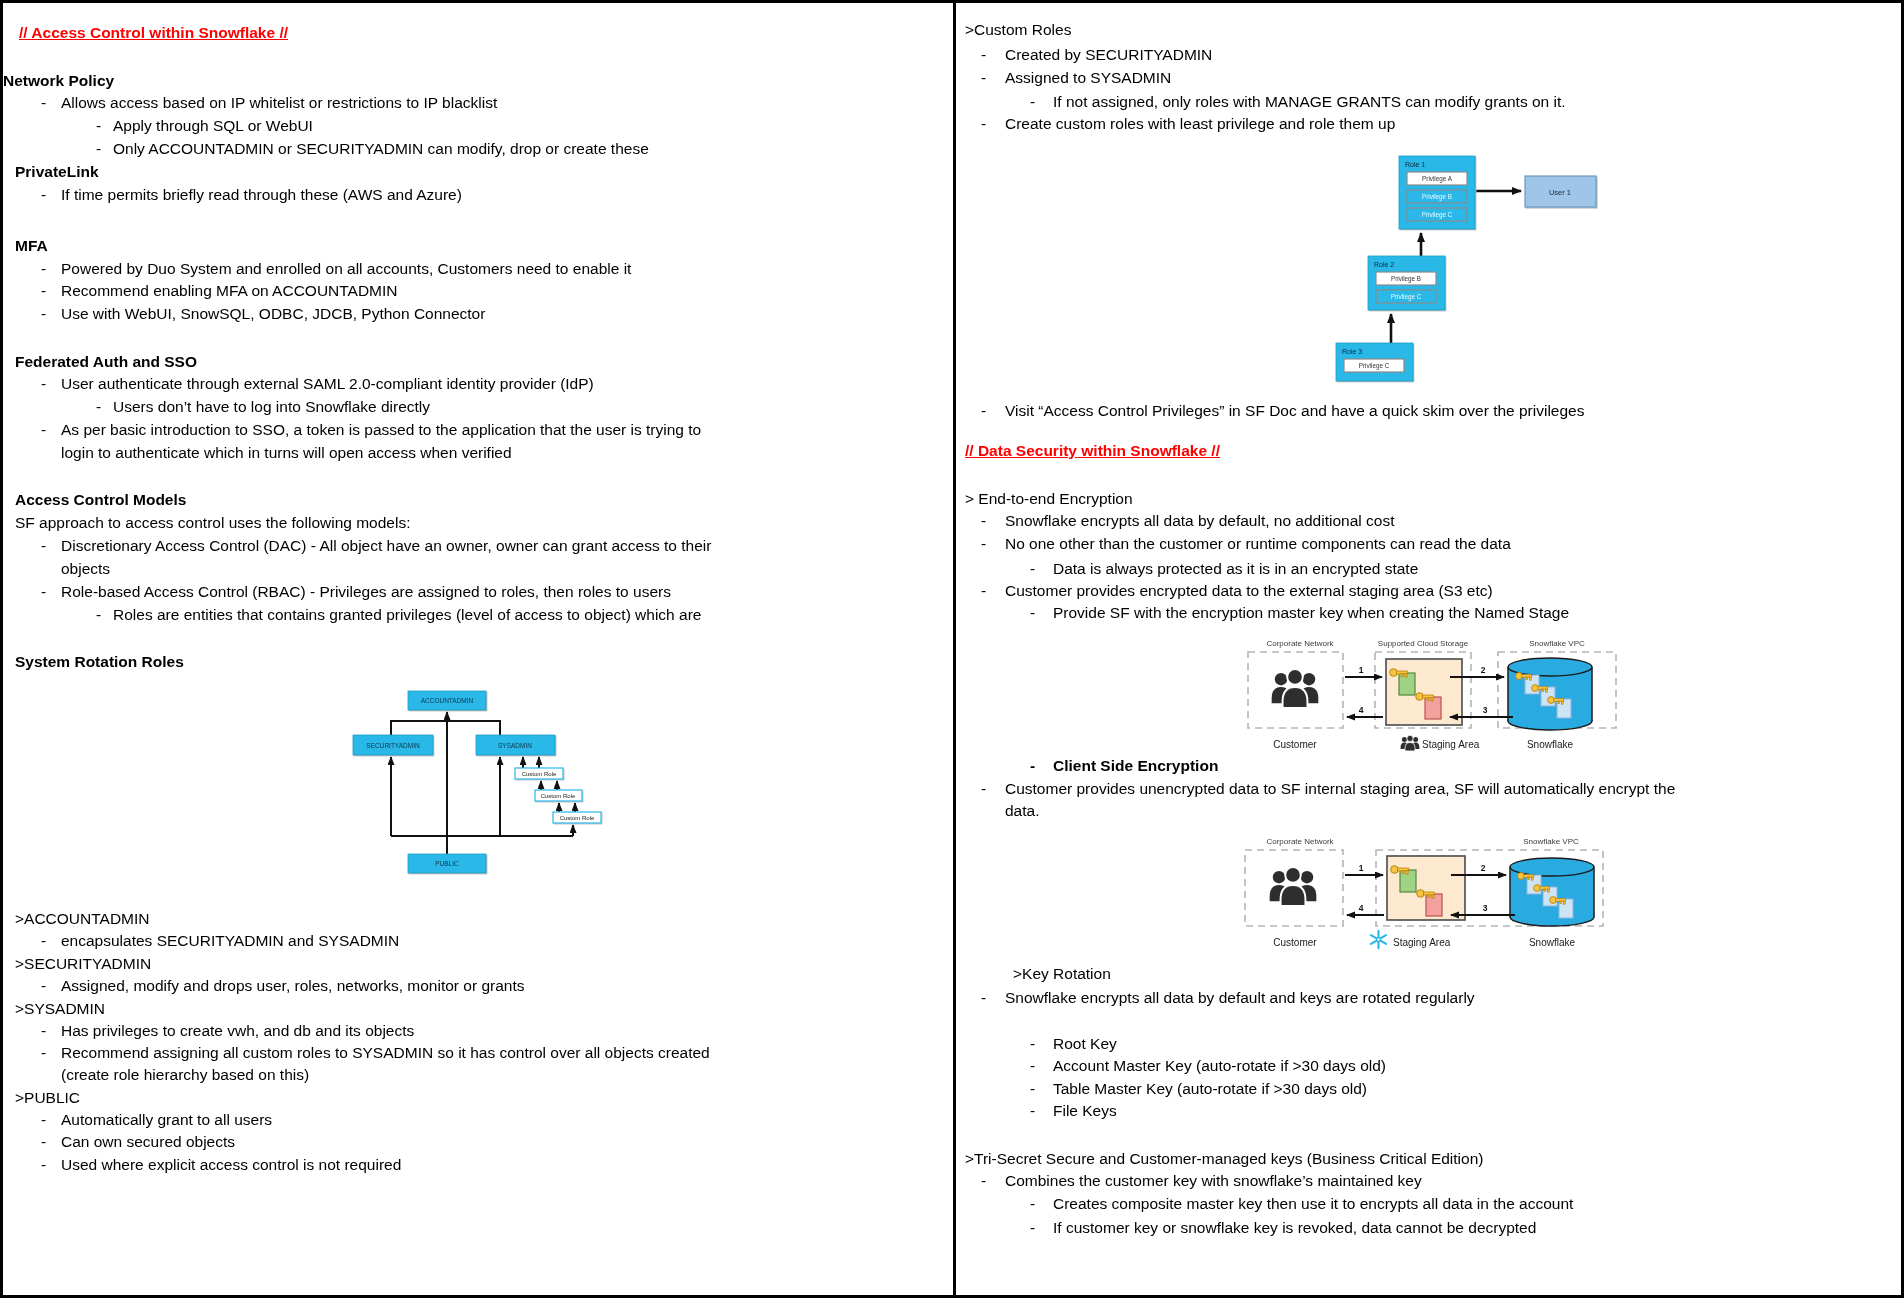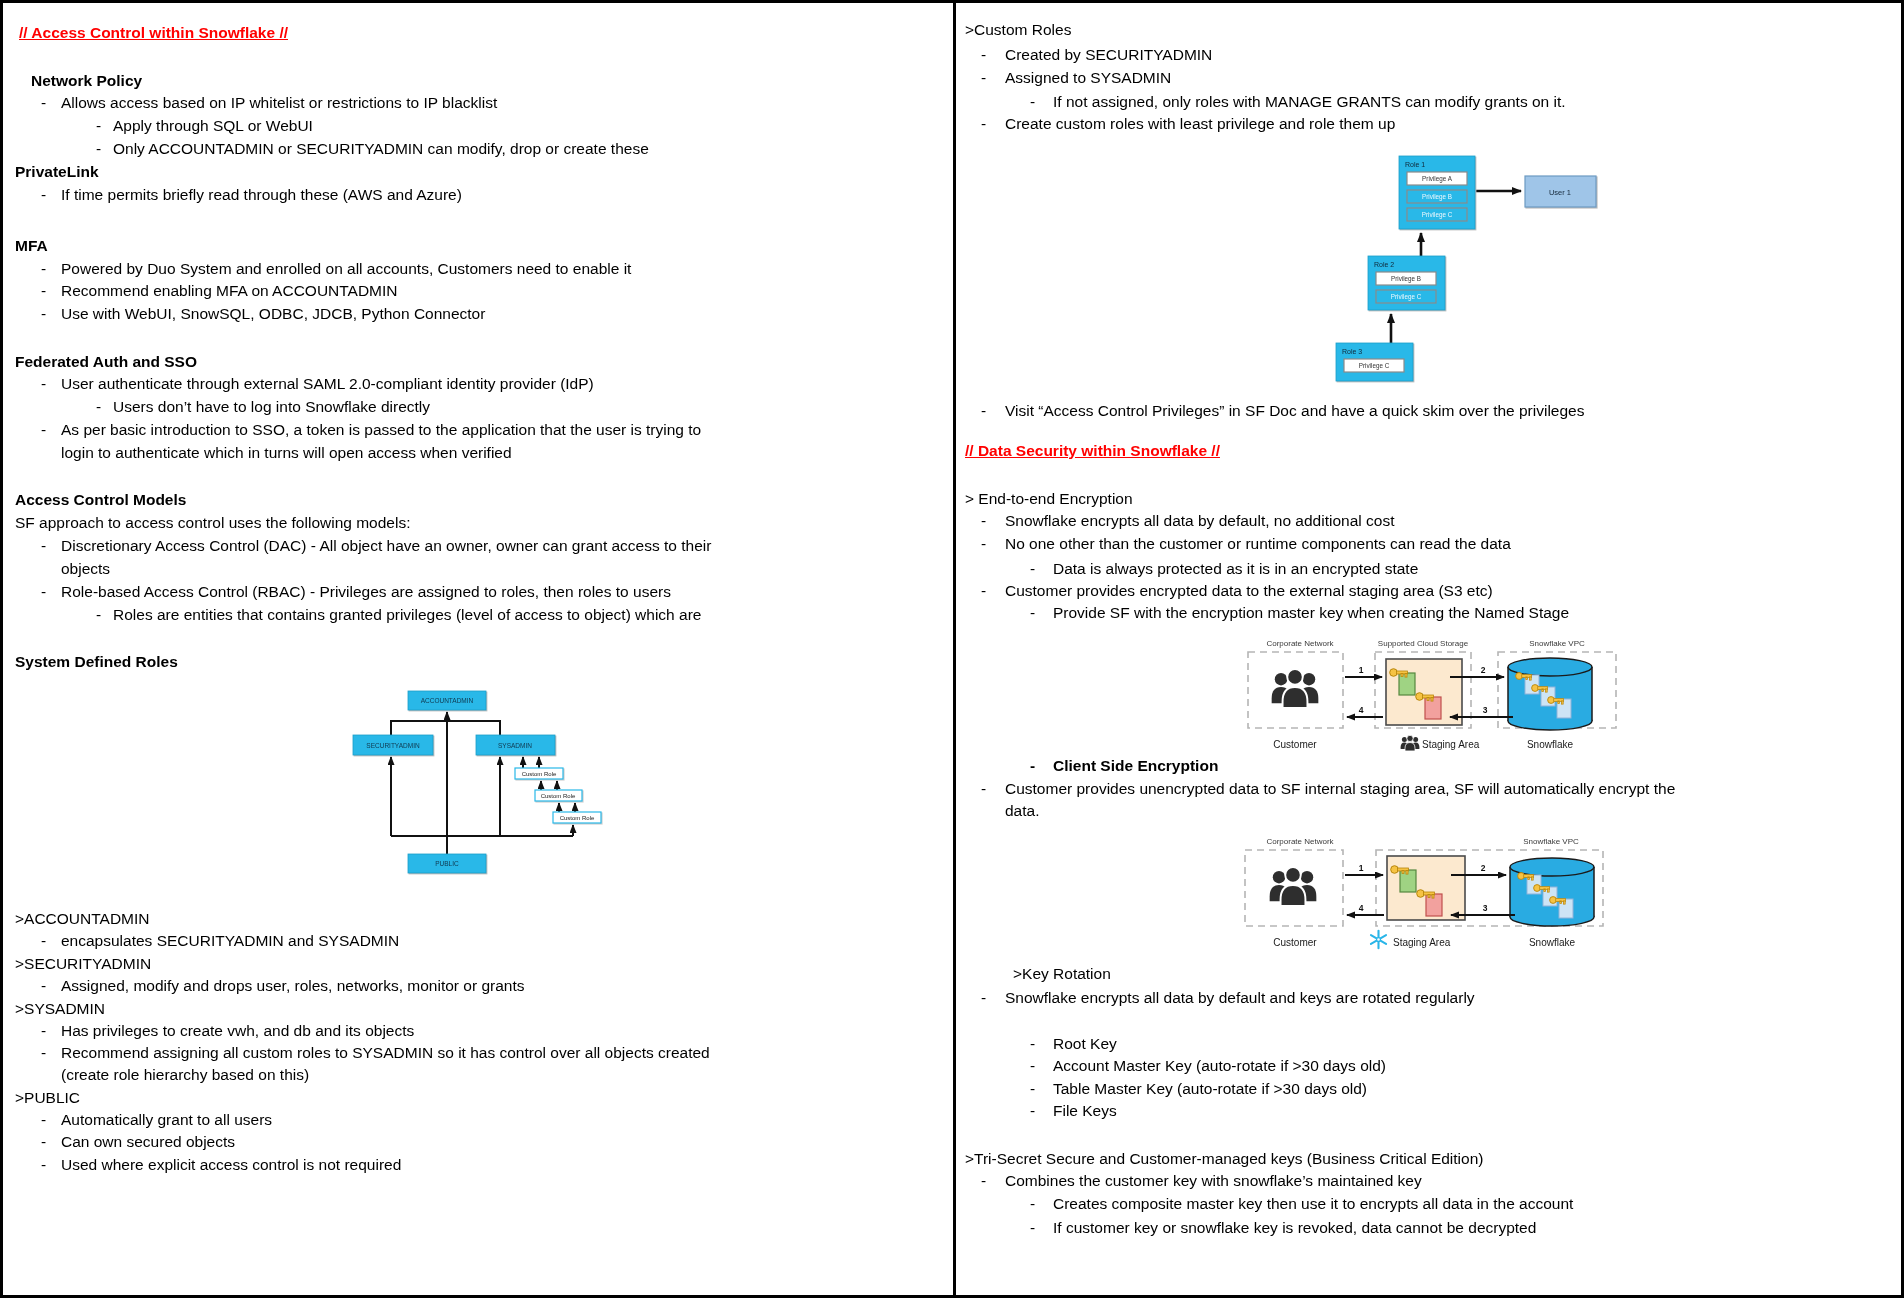--- a/index.html
+++ b/index.html
@@ -58,42 +58,42 @@
       <circle cx="12" cy="12" r="2.2" fill="#fff" stroke="#29b5e8" stroke-width="1.4"></circle>
     </symbol>
   </defs>
 </svg>
 
 <div id="page">
   <div id="divider"></div>
 
   <div id="col-left" class="col">
       <div class="ln hr" style="top: 20px; left: 16px;">// Access Control within Snowflake //</div>
-      <div class="ln hb" style="top: 68px; left: 28px;">Network Policy</div>
+      <div class="ln hb" style="top: 68px; left: 0;">Network Policy</div>
       <div class="ln b1" style="top: 90px; left: 38px;"><span class="dash" style="width: 20px;">-</span><span>Allows access based on IP whitelist or restrictions to IP blacklist</span></div>
       <div class="ln b2" style="top: 113px; left: 93px;"><span class="dash" style="width: 17px;">-</span><span>Apply through SQL or WebUI</span></div>
       <div class="ln b2" style="top: 136px; left: 93px;"><span class="dash" style="width: 17px;">-</span><span>Only ACCOUNTADMIN or SECURITYADMIN can modify, drop or create these</span></div>
       <div class="ln hb" style="top: 159px; left: 12px;">PrivateLink</div>
       <div class="ln b1" style="top: 182px; left: 38px;"><span class="dash" style="width: 20px;">-</span><span>If time permits briefly read through these (AWS and Azure)</span></div>
       <div class="ln hb" style="top: 233px; left: 12px;">MFA</div>
       <div class="ln b1" style="top: 256px; left: 38px;"><span class="dash" style="width: 20px;">-</span><span>Powered by Duo System and enrolled on all accounts, Customers need to enable it</span></div>
       <div class="ln b1" style="top: 278px; left: 38px;"><span class="dash" style="width: 20px;">-</span><span>Recommend enabling MFA on ACCOUNTADMIN</span></div>
       <div class="ln b1" style="top: 301px; left: 38px;"><span class="dash" style="width: 20px;">-</span><span>Use with WebUI, SnowSQL, ODBC, JDCB, Python Connector</span></div>
       <div class="ln hb" style="top: 349px; left: 12px;">Federated Auth and SSO</div>
       <div class="ln b1" style="top: 371px; left: 38px;"><span class="dash" style="width: 20px;">-</span><span>User authenticate through external SAML 2.0-compliant identity provider (IdP)</span></div>
       <div class="ln b2" style="top: 394px; left: 93px;"><span class="dash" style="width: 17px;">-</span><span>Users don’t have to log into Snowflake directly</span></div>
       <div class="ln b1" style="top: 417px; left: 38px;"><span class="dash" style="width: 20px;">-</span><span>As per basic introduction to SSO, a token is passed to the application that the user is trying to</span></div>
       <div class="ln c1" style="top: 440px; left: 58px;">login to authenticate which in turns will open access when verified</div>
       <div class="ln hb" style="top: 487px; left: 12px;">Access Control Models</div>
       <div class="ln p" style="top: 510px; left: 12px;">SF approach to access control uses the following models:</div>
       <div class="ln b1" style="top: 533px; left: 38px;"><span class="dash" style="width: 20px;">-</span><span>Discretionary Access Control (DAC) - All object have an owner, owner can grant access to their</span></div>
       <div class="ln c1" style="top: 556px; left: 58px;">objects</div>
       <div class="ln b1" style="top: 579px; left: 38px;"><span class="dash" style="width: 20px;">-</span><span>Role-based Access Control (RBAC) - Privileges are assigned to roles, then roles to users</span></div>
       <div class="ln b2" style="top: 602px; left: 93px;"><span class="dash" style="width: 17px;">-</span><span>Roles are entities that contains granted privileges (level of access to object) which are</span></div>
-      <div class="ln hb" style="top: 649px; left: 12px;">System Defined Roles</div>
+      <div class="ln hb" style="top: 649px; left: 12px;">System Rotation Roles</div>
       <div class="ln p" style="top: 906px; left: 12px;">&gt;ACCOUNTADMIN</div>
       <div class="ln b1" style="top: 928px; left: 38px;"><span class="dash" style="width: 20px;">-</span><span>encapsulates SECURITYADMIN and SYSADMIN</span></div>
       <div class="ln p" style="top: 951px; left: 12px;">&gt;SECURITYADMIN</div>
       <div class="ln b1" style="top: 973px; left: 38px;"><span class="dash" style="width: 20px;">-</span><span>Assigned, modify and drops user, roles, networks, monitor or grants</span></div>
       <div class="ln p" style="top: 996px; left: 12px;">&gt;SYSADMIN</div>
       <div class="ln b1" style="top: 1018px; left: 38px;"><span class="dash" style="width: 20px;">-</span><span>Has privileges to create vwh, and db and its objects</span></div>
       <div class="ln b1" style="top: 1040px; left: 38px;"><span class="dash" style="width: 20px;">-</span><span>Recommend assigning all custom roles to SYSADMIN so it has control over all objects created</span></div>
       <div class="ln c1" style="top: 1062px; left: 58px;">(create role hierarchy based on this)</div>
       <div class="ln p" style="top: 1085px; left: 12px;">&gt;PUBLIC</div>
       <div class="ln b1" style="top: 1107px; left: 38px;"><span class="dash" style="width: 20px;">-</span><span>Automatically grant to all users</span></div>

